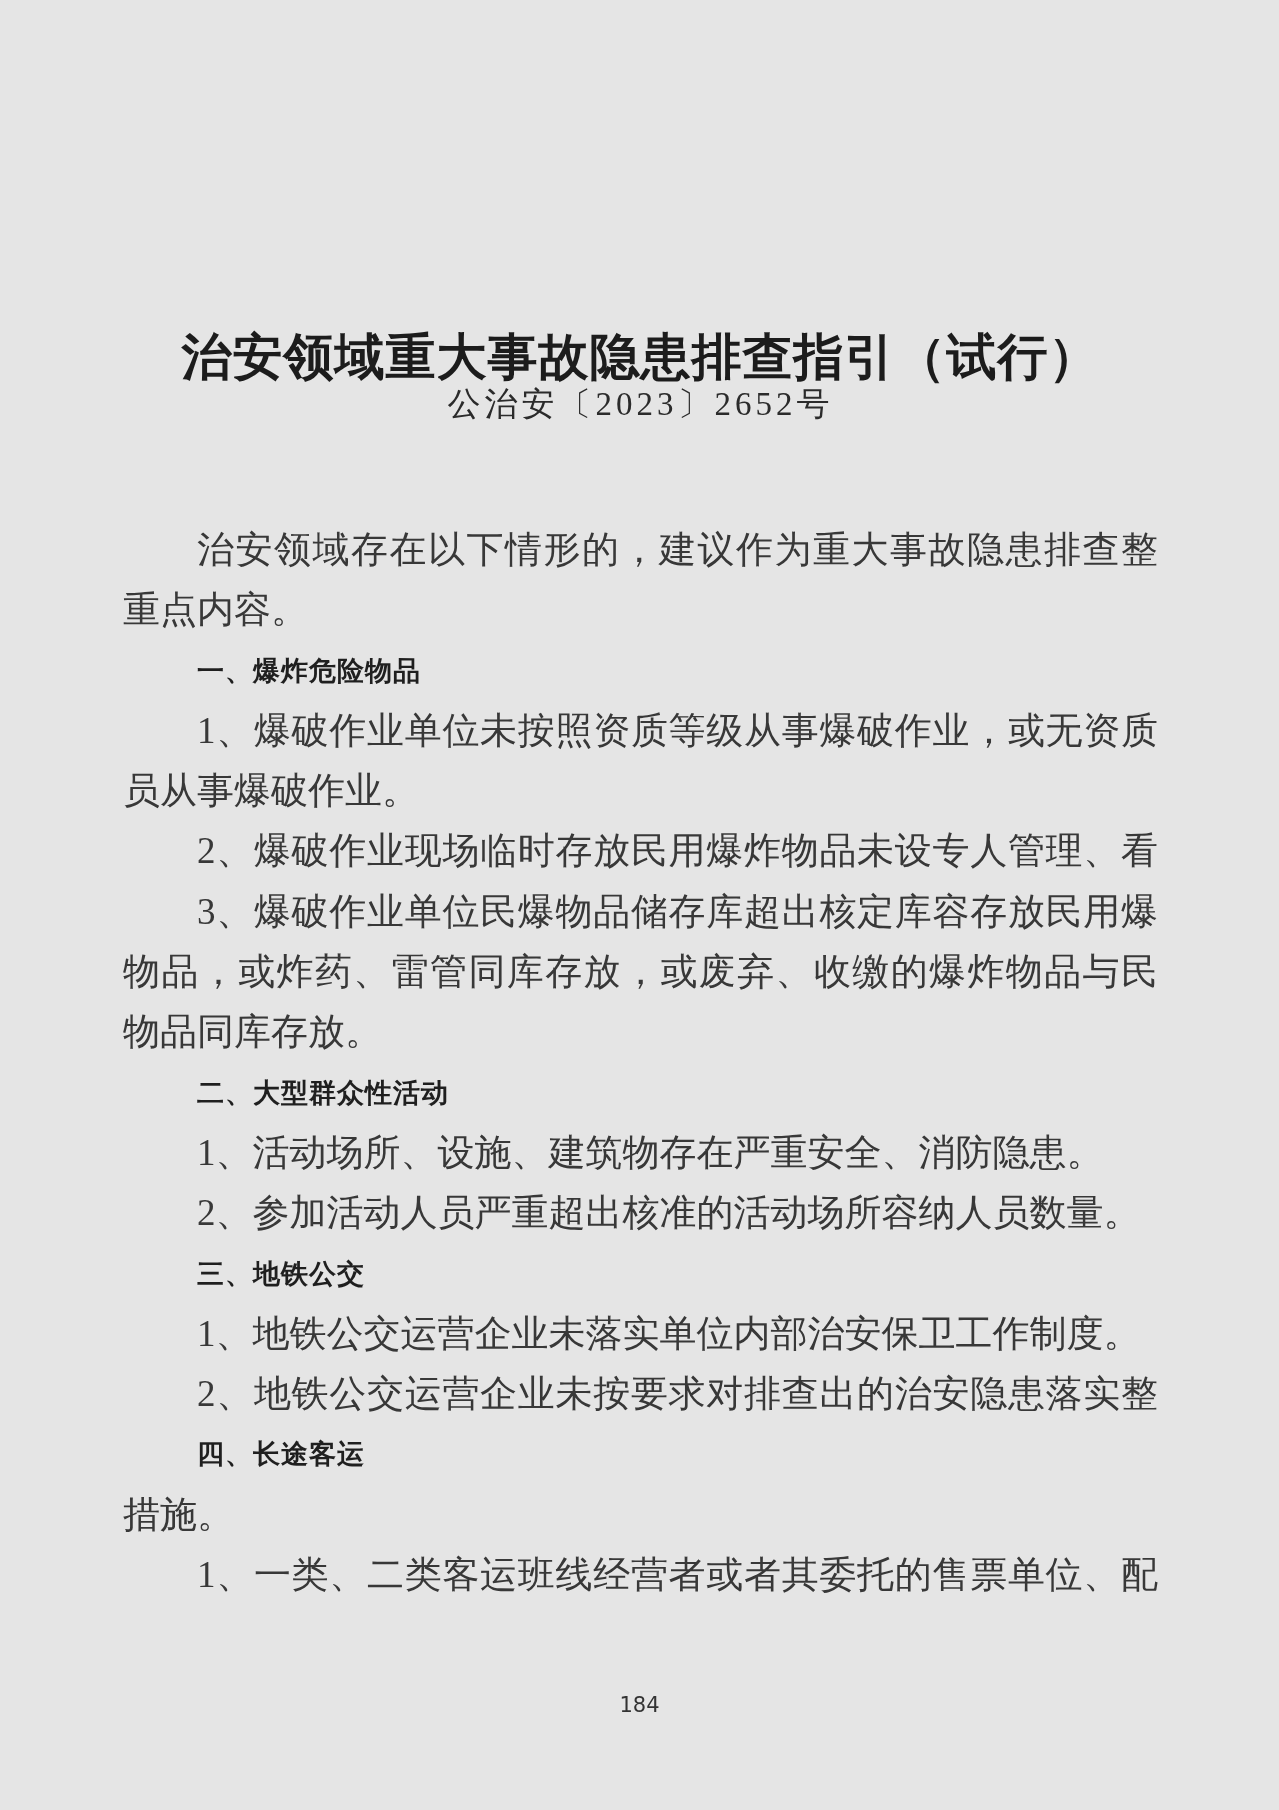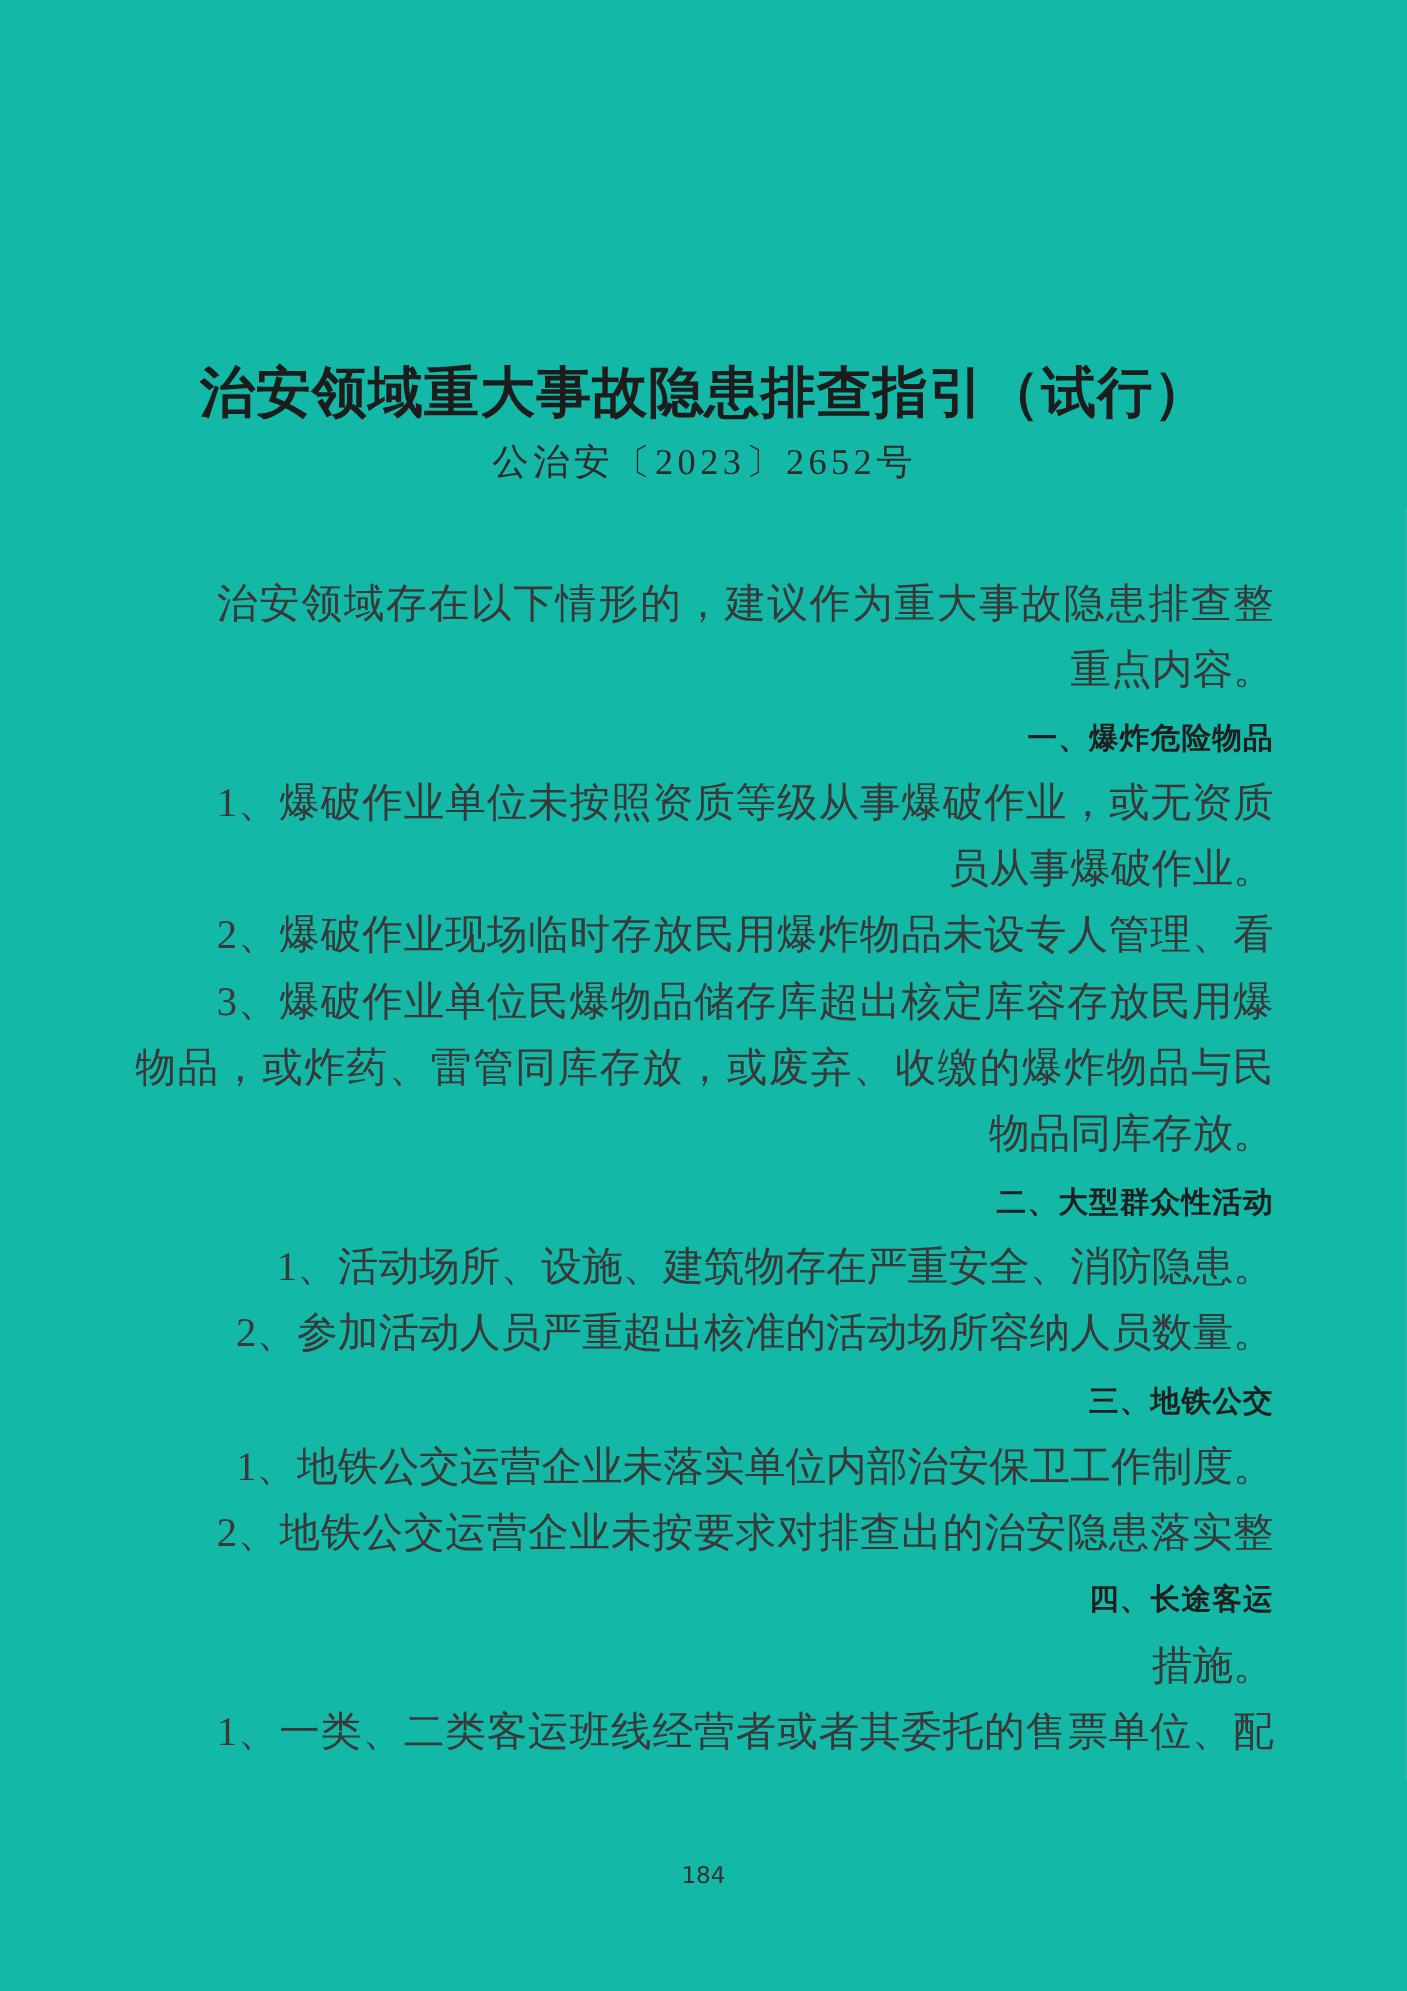--- a/index.html
+++ b/index.html
@@ -5,57 +5,56 @@
   html,body{margin:0;padding:0;}
   body{
     width:1279px;height:1810px;
     background:#ffffff;
     position:relative;
     font-family:"Liberation Serif","DejaVu Serif",serif;
     -webkit-font-smoothing:antialiased;
   }
   .page{
     position:absolute;inset:0;
-    background:#14b8a6;
+    background:#e5e5e5;
   }
   .doc-title{
     position:absolute;
     top:326px;left:123px;width:1035px;
     height:62px;line-height:62px;
     text-align:center;
     font-size:50px;
     font-weight:bold;
     letter-spacing:1px;
     color:#1c1c1c;
     font-family:"Liberation Serif","DejaVu Serif",serif;
     white-space:nowrap;
   }
   .doc-number{
     position:absolute;
-    top:398px;left:123px;width:1035px;
+    top:381px;left:123px;width:1035px;
     height:46px;line-height:46px;
     text-align:center;
     font-size:33px;
     font-weight:normal;
     letter-spacing:4px;
     color:#2b2b2b;
     white-space:nowrap;
   }
   .doc-body{
     position:absolute;
     top:520px;left:123px;width:1035px;
   }
   .line{
     height:60.3px;
     line-height:60.3px;
     font-size:37px;
     color:#383838;
     overflow:hidden;
     white-space:nowrap;
-    text-align:right;
   }
   .line.heading{
     font-weight:bold;
     font-family:"Liberation Sans","DejaVu Sans",sans-serif;
     font-size:27px;
     color:#1f1f1f;
     letter-spacing:1px;
   }
   .line.indent{text-indent:74px;}
   .line.justify{

